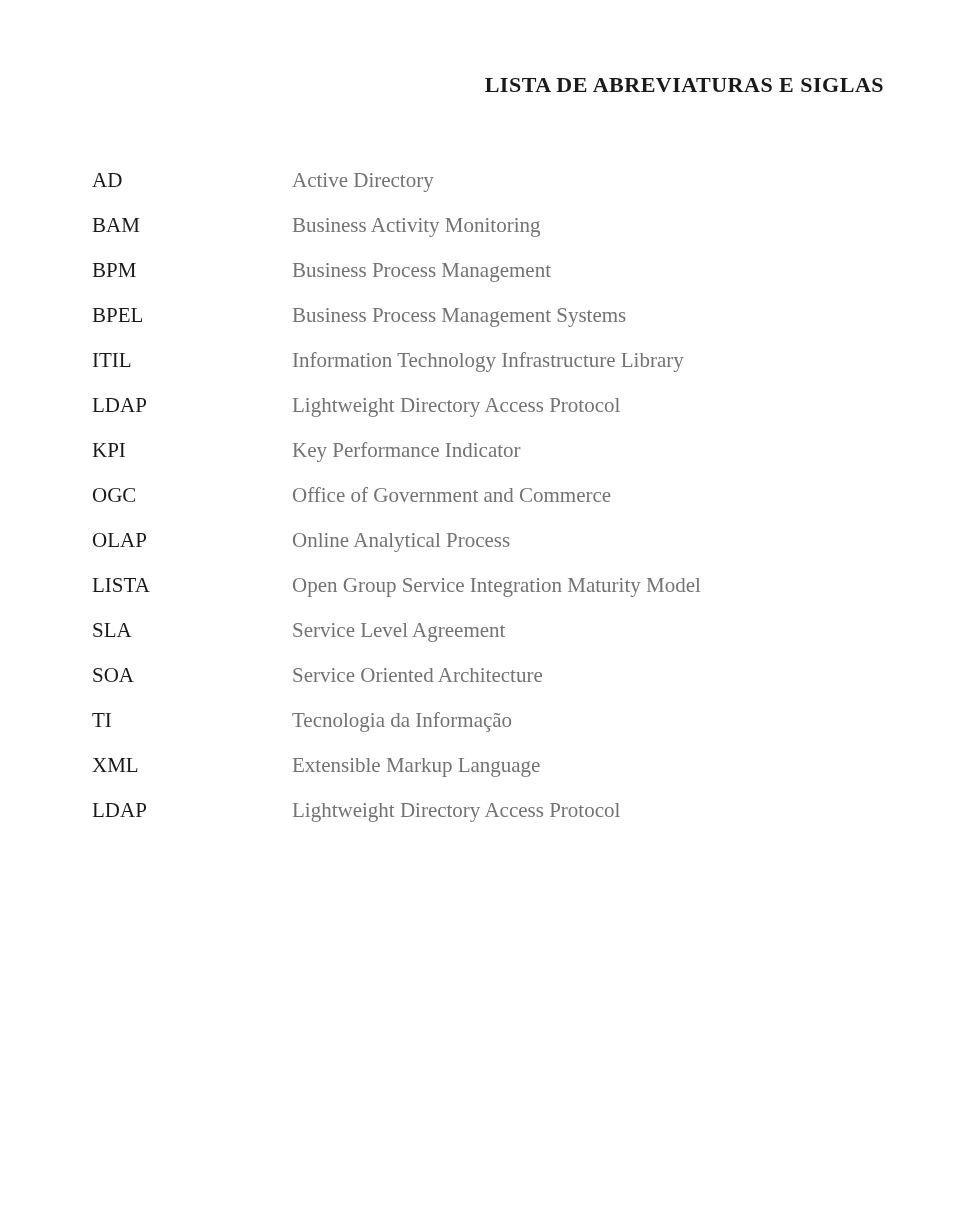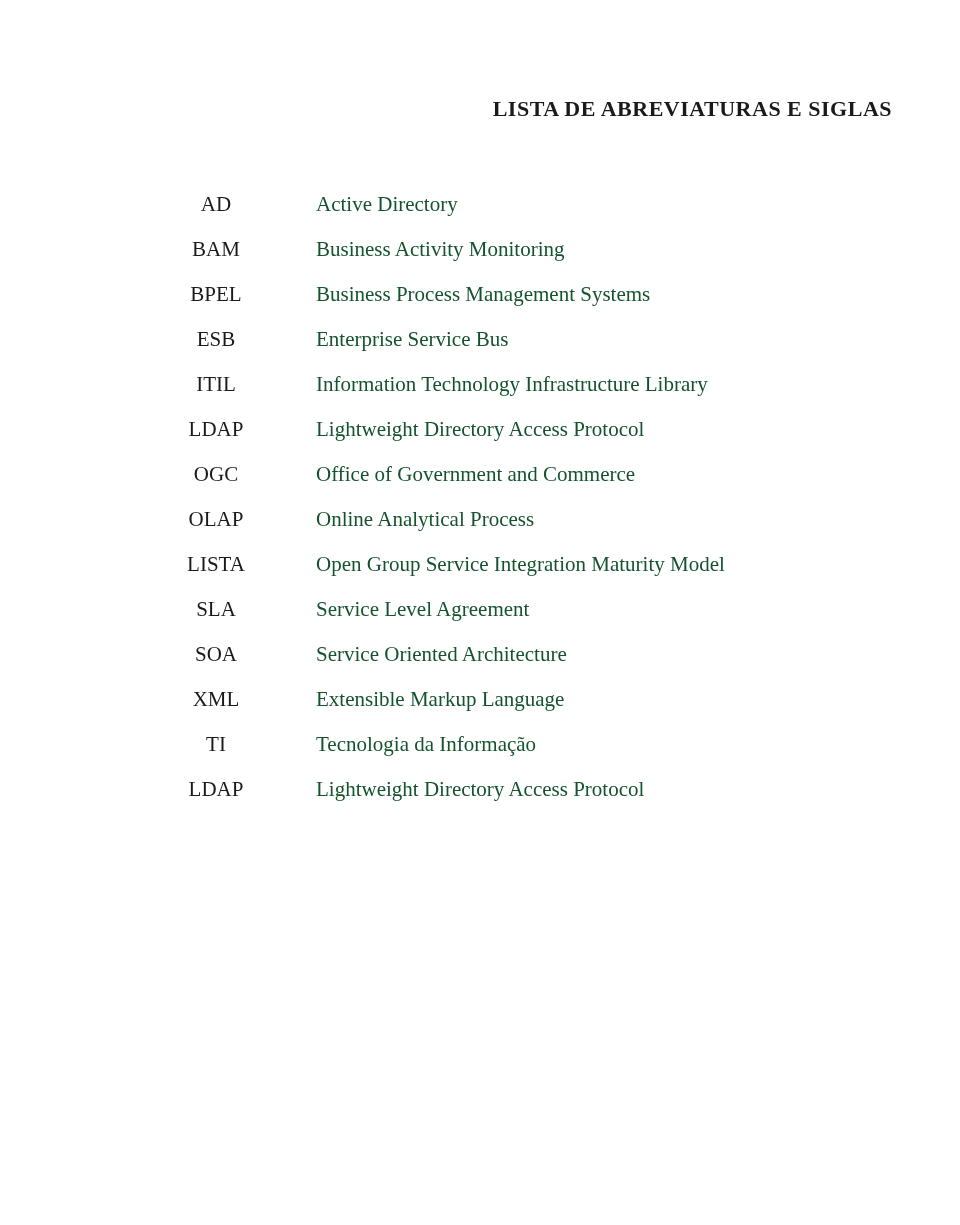--- a/index.html
+++ b/index.html
@@ -1,16 +1,16 @@
 <!DOCTYPE html>
 <html><head>
   <meta charset="utf-8">
   <style>
     * {
-      margin: 12px;
+      margin: 4px;
       padding: 0;
       box-sizing: border-box;
     }
 
     body {
       background: #ffffff;
       font-family: "Times New Roman", Times, serif;
       width: 960px;
       min-height: 1225px;
       padding: 60px 80px;
@@ -36,61 +36,64 @@
     }
 
     .abbr-code {
       display: table-cell;
       font-size: 21px;
       font-weight: normal;
       padding: 10px 0;
       width: 200px;
       vertical-align: top;
       color: #1a1a1a;
-      text-align: center;
     }
 
     .abbr-definition {
       display: table-cell;
       font-size: 21px;
       font-weight: normal;
       padding: 10px 0;
-      color: #14532d;
+      color: #737373;
       vertical-align: top;
     }
   </style>
 </head>
 <body>
 
 <h1 class="page-title">LISTA DE ABREVIATURAS E SIGLAS</h1>
 
 <div class="abbreviation-list">
 <div class="abbreviation-row">
       <div class="abbr-code">AD</div>
       <div class="abbr-definition">Active Directory</div>
     </div>
     <div class="abbreviation-row">
       <div class="abbr-code">BAM</div>
       <div class="abbr-definition">Business Activity Monitoring</div>
     </div>
     <div class="abbreviation-row">
+      <div class="abbr-code">BPM</div>
+      <div class="abbr-definition">Business Process Management</div>
+    </div>
+    <div class="abbreviation-row">
       <div class="abbr-code">BPEL</div>
       <div class="abbr-definition">Business Process Management Systems</div>
-    </div>
-    <div class="abbreviation-row">
-      <div class="abbr-code">ESB</div>
-      <div class="abbr-definition">Enterprise Service Bus</div>
     </div>
     <div class="abbreviation-row">
       <div class="abbr-code">ITIL</div>
       <div class="abbr-definition">Information Technology Infrastructure Library</div>
     </div>
     <div class="abbreviation-row">
       <div class="abbr-code">LDAP</div>
       <div class="abbr-definition">Lightweight Directory Access Protocol</div>
+    </div>
+    <div class="abbreviation-row">
+      <div class="abbr-code">KPI</div>
+      <div class="abbr-definition">Key Performance Indicator</div>
     </div>
     <div class="abbreviation-row">
       <div class="abbr-code">OGC</div>
       <div class="abbr-definition">Office of Government and Commerce</div>
     </div>
     <div class="abbreviation-row">
       <div class="abbr-code">OLAP</div>
       <div class="abbr-definition">Online Analytical Process</div>
     </div>
     <div class="abbreviation-row">
@@ -99,24 +102,24 @@
     </div>
     <div class="abbreviation-row">
       <div class="abbr-code">SLA</div>
       <div class="abbr-definition">Service Level Agreement</div>
     </div>
     <div class="abbreviation-row">
       <div class="abbr-code">SOA</div>
       <div class="abbr-definition">Service Oriented Architecture</div>
     </div>
     <div class="abbreviation-row">
+      <div class="abbr-code">TI</div>
+      <div class="abbr-definition">Tecnologia da Informação</div>
+    </div>
+    <div class="abbreviation-row">
       <div class="abbr-code">XML</div>
       <div class="abbr-definition">Extensible Markup Language</div>
-    </div>
-    <div class="abbreviation-row">
-      <div class="abbr-code">TI</div>
-      <div class="abbr-definition">Tecnologia da Informação</div>
     </div>
     <div class="abbreviation-row">
       <div class="abbr-code">LDAP</div>
       <div class="abbr-definition">Lightweight Directory Access Protocol</div>
     </div>
   </div>
 
 </body></html>

